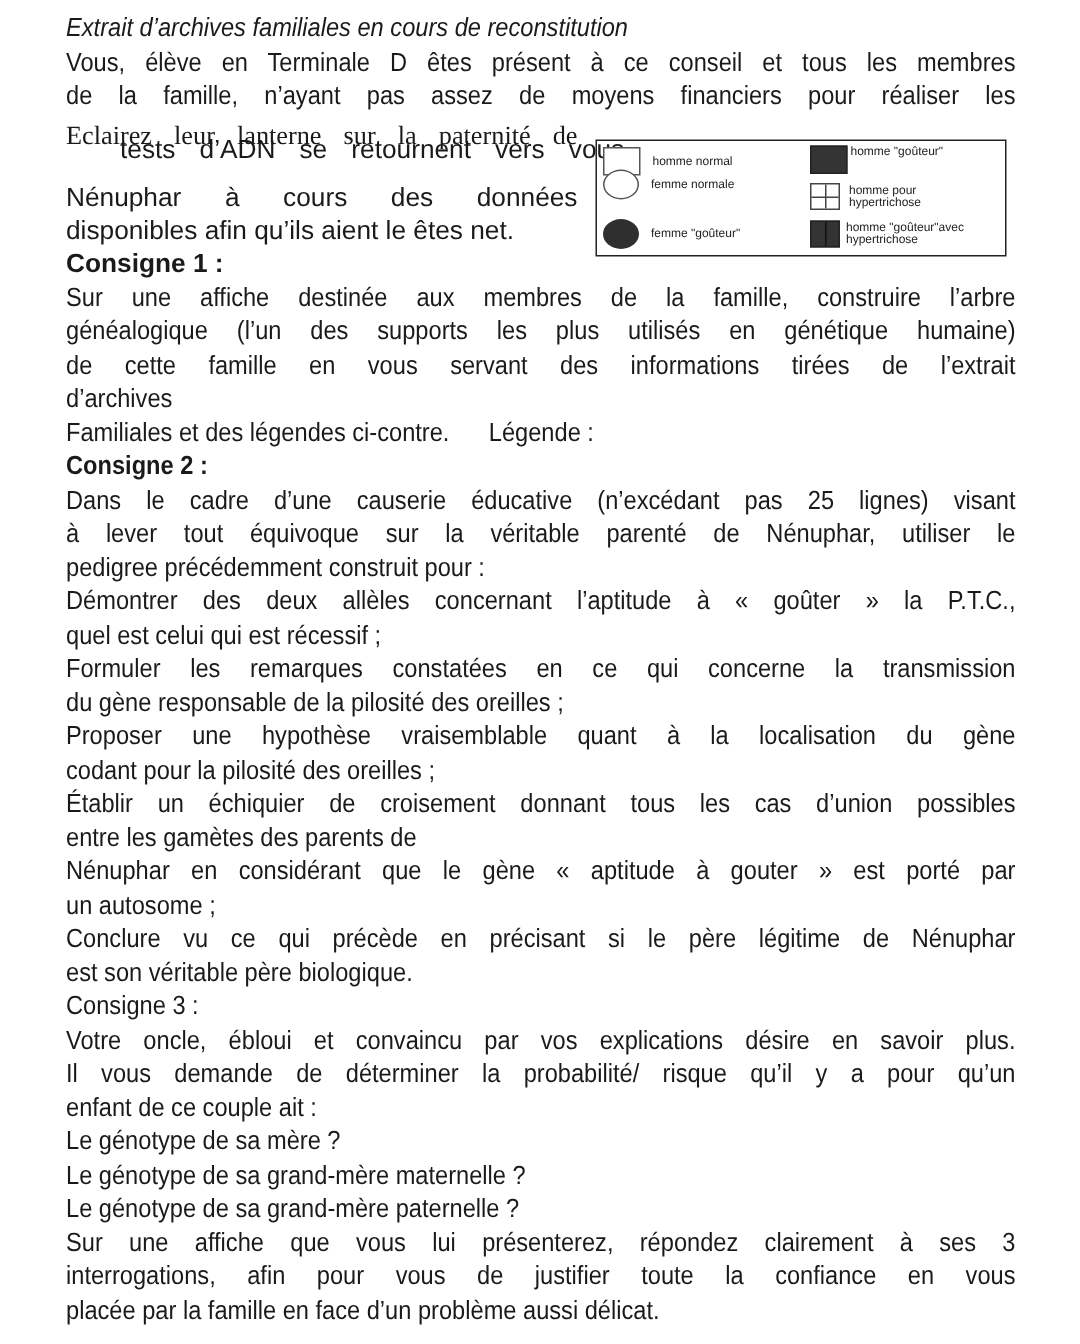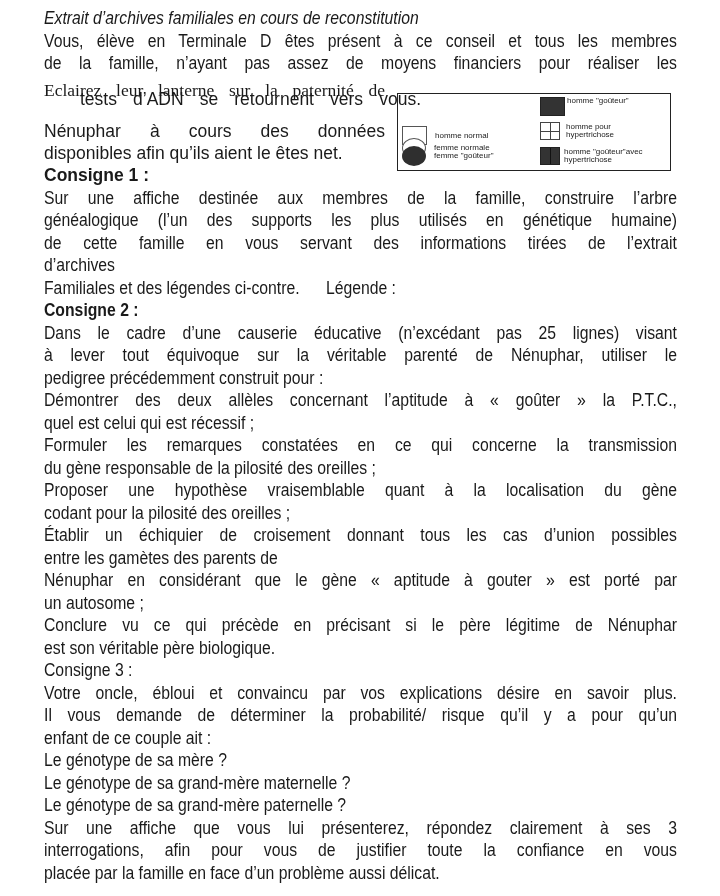--- a/index.html
+++ b/index.html
@@ -68,25 +68,25 @@
 <div class="line just narrow" style="top: 704px; width: 703.333px;">Il vous demande de déterminer la probabilité/ risque qu’il y a pour qu’un</div>
 <div class="line narrow" style="top:727px;">enfant de ce couple ait :</div>
 <div class="line narrow" style="top:749px;">Le génotype de sa mère ?</div>
 <div class="line narrow" style="top:772px;">Le génotype de sa grand-mère maternelle ?</div>
 <div class="line narrow" style="top:794px;">Le génotype de sa grand-mère paternelle ?</div>
 <div class="line just narrow" style="top: 817px; width: 703.333px;">Sur une affiche que vous lui présenterez, répondez clairement à ses 3</div>
 <div class="line just narrow" style="top: 839px; width: 703.333px;">interrogations, afin pour vous de justifier toute la confiance en vous</div>
 <div class="line narrow" style="top:862px;">placée par la famille en face d’un problème aussi délicat.</div>
 
 <div id="legend">
-  <div class="leg-item" style="left:4px;top:4px;margin-top:28px;">
+  <div class="leg-item" style="left:4px;top:4px;">
     <span class="sym sq-empty"></span>
     <span>homme normal</span>
   </div>
-  <div class="leg-item" style="left:4px;top:44px;justify-content:space-between;">
+  <div class="leg-item" style="left:4px;top:19px;justify-content:space-between;">
     <span class="sym ov-empty"></span>
     <span>femme normale</span>
   </div>
   <div class="leg-item" style="left:4px;top:52px;">
     <span class="sym ov-full"></span>
     <span>femme "goûteur"</span>
   </div>
   <div class="leg-item" style="left:142px;top:3px;">
     <span class="sym sq-full" style="margin-right:2px;"></span>
     <span style="align-self:flex-start;">homme "goûteur"</span>

